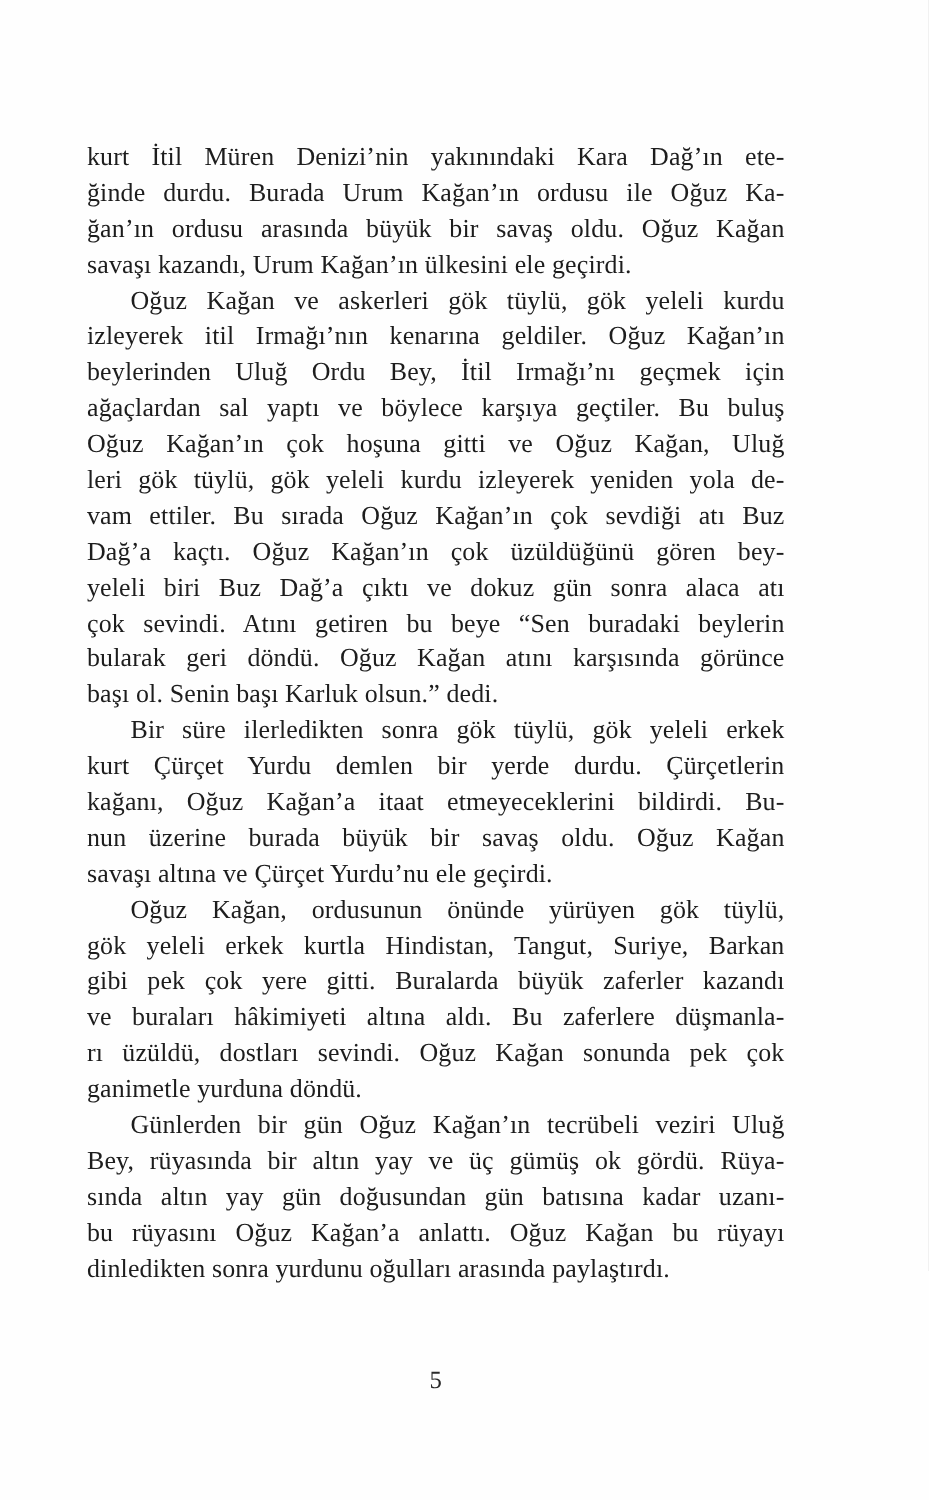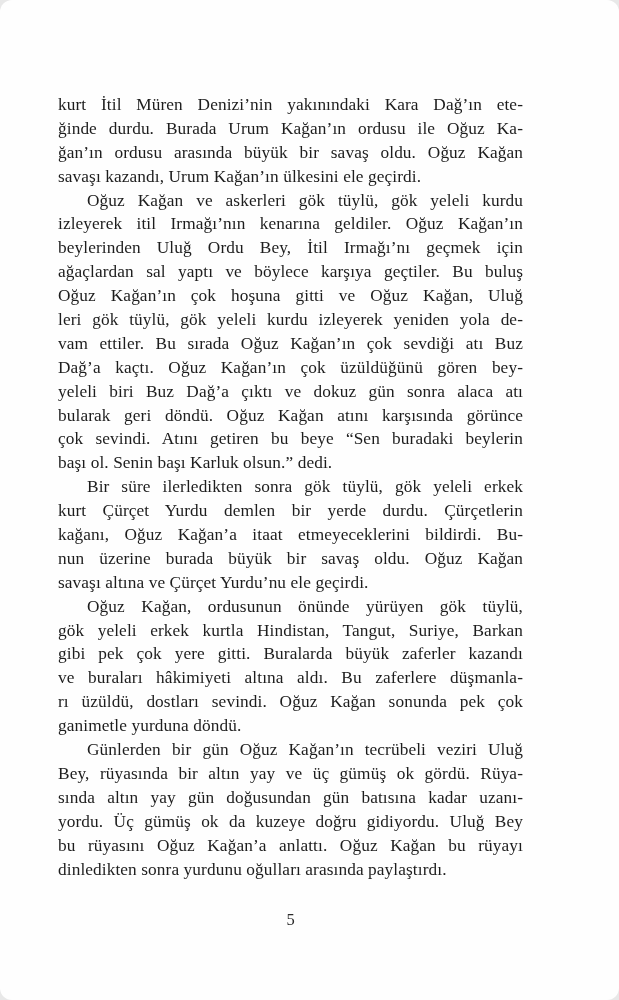--- a/index.html
+++ b/index.html
@@ -9,21 +9,20 @@
   }
   .page-canvas {
     position: relative;
     width: 619px;
     height: 1000px;
     margin: 0 auto;
     background: #fefefe;
     overflow: hidden;
     font-family: "Liberation Serif", "DejaVu Serif", serif;
     color: #1d1d1d;
-    border-radius: 12px;
   }
   .text-block {
     position: absolute;
     left: 58px;
     top: 93px;
     width: 465px;
   }
   .paragraph {
     margin: 0;
     padding: 0;
@@ -72,22 +71,22 @@
       <div class="paragraph">
         <div class="line first-indent">Oğuz Kağan ve askerleri gök tüylü, gök yeleli kurdu</div>
         <div class="line">izleyerek itil Irmağı’nın kenarına geldiler. Oğuz Kağan’ın</div>
         <div class="line">beylerinden Uluğ Ordu Bey, İtil Irmağı’nı geçmek için</div>
         <div class="line">ağaçlardan sal yaptı ve böylece karşıya geçtiler. Bu buluş</div>
         <div class="line">Oğuz Kağan’ın çok hoşuna gitti ve Oğuz Kağan, Uluğ</div>
         <div class="line">leri gök tüylü, gök yeleli kurdu izleyerek yeniden yola de-</div>
         <div class="line">vam ettiler. Bu sırada Oğuz Kağan’ın çok sevdiği atı Buz</div>
         <div class="line">Dağ’a kaçtı. Oğuz Kağan’ın çok üzüldüğünü gören bey-</div>
         <div class="line">yeleli biri Buz Dağ’a çıktı ve dokuz gün sonra alaca atı</div>
+        <div class="line">çok sevindi. Atını getiren bu beye “Sen buradaki beylerin</div>
         <div class="line">bularak geri döndü. Oğuz Kağan atını karşısında görünce</div>
-        <div class="line">çok sevindi. Atını getiren bu beye “Sen buradaki beylerin</div>
         <div class="line last-line">başı ol. Senin başı Karluk olsun.” dedi.</div>
       </div>
       <div class="paragraph">
         <div class="line first-indent">Bir süre ilerledikten sonra gök tüylü, gök yeleli erkek</div>
         <div class="line">kurt Çürçet Yurdu demlen bir yerde durdu. Çürçetlerin</div>
         <div class="line">kağanı, Oğuz Kağan’a itaat etmeyeceklerini bildirdi. Bu-</div>
         <div class="line">nun üzerine burada büyük bir savaş oldu. Oğuz Kağan</div>
         <div class="line last-line">savaşı altına ve Çürçet Yurdu’nu ele geçirdi.</div>
       </div>
       <div class="paragraph">
@@ -95,21 +94,20 @@
         <div class="line">gök yeleli erkek kurtla Hindistan, Tangut, Suriye, Barkan</div>
         <div class="line">gibi pek çok yere gitti. Buralarda büyük zaferler kazandı</div>
         <div class="line">ve buraları hâkimiyeti altına aldı. Bu zaferlere düşmanla-</div>
         <div class="line">rı üzüldü, dostları sevindi. Oğuz Kağan sonunda pek çok</div>
         <div class="line last-line">ganimetle yurduna döndü.</div>
       </div>
       <div class="paragraph">
         <div class="line first-indent">Günlerden bir gün Oğuz Kağan’ın tecrübeli veziri Uluğ</div>
         <div class="line">Bey, rüyasında bir altın yay ve üç gümüş ok gördü. Rüya-</div>
         <div class="line">sında altın yay gün doğusundan gün batısına kadar uzanı-</div>
-        <div class="line">yordu. Üç gümüş ok da kuzeye doğru gidiyordu. Uluğ Bey</div>
         <div class="line">bu rüyasını Oğuz Kağan’a anlattı. Oğuz Kağan bu rüyayı</div>
         <div class="line last-line">dinledikten sonra yurdunu oğulları arasında paylaştırdı.</div>
       </div>
     </div>
   <div class="page-footer">
     <span class="page-number">5</span>
   </div>
 </div>
 
 </body></html>

